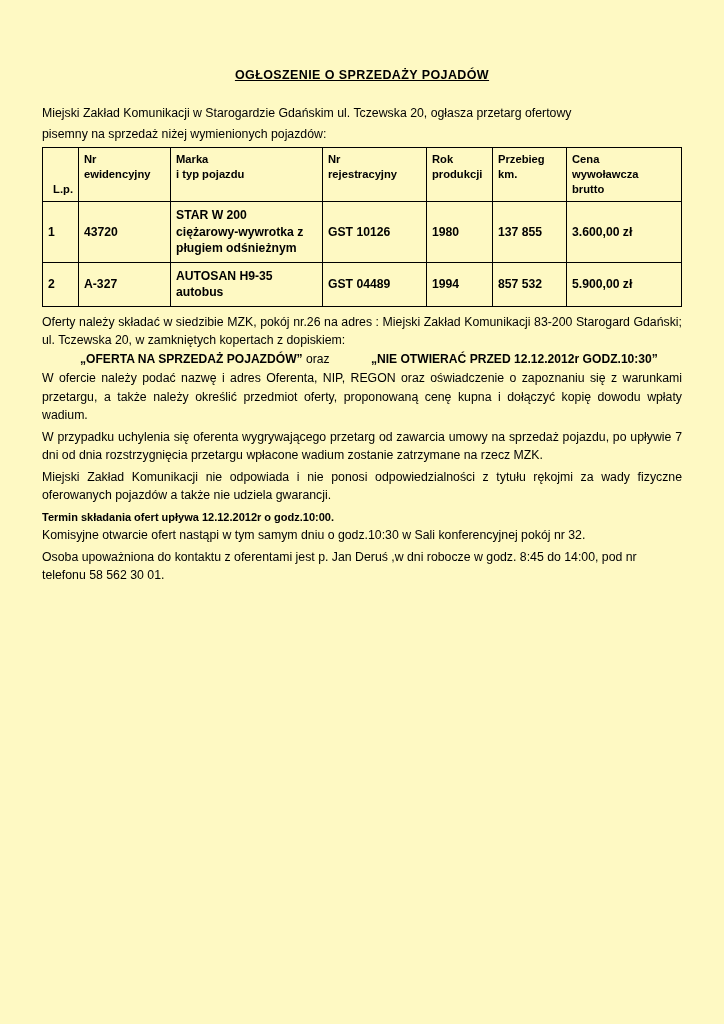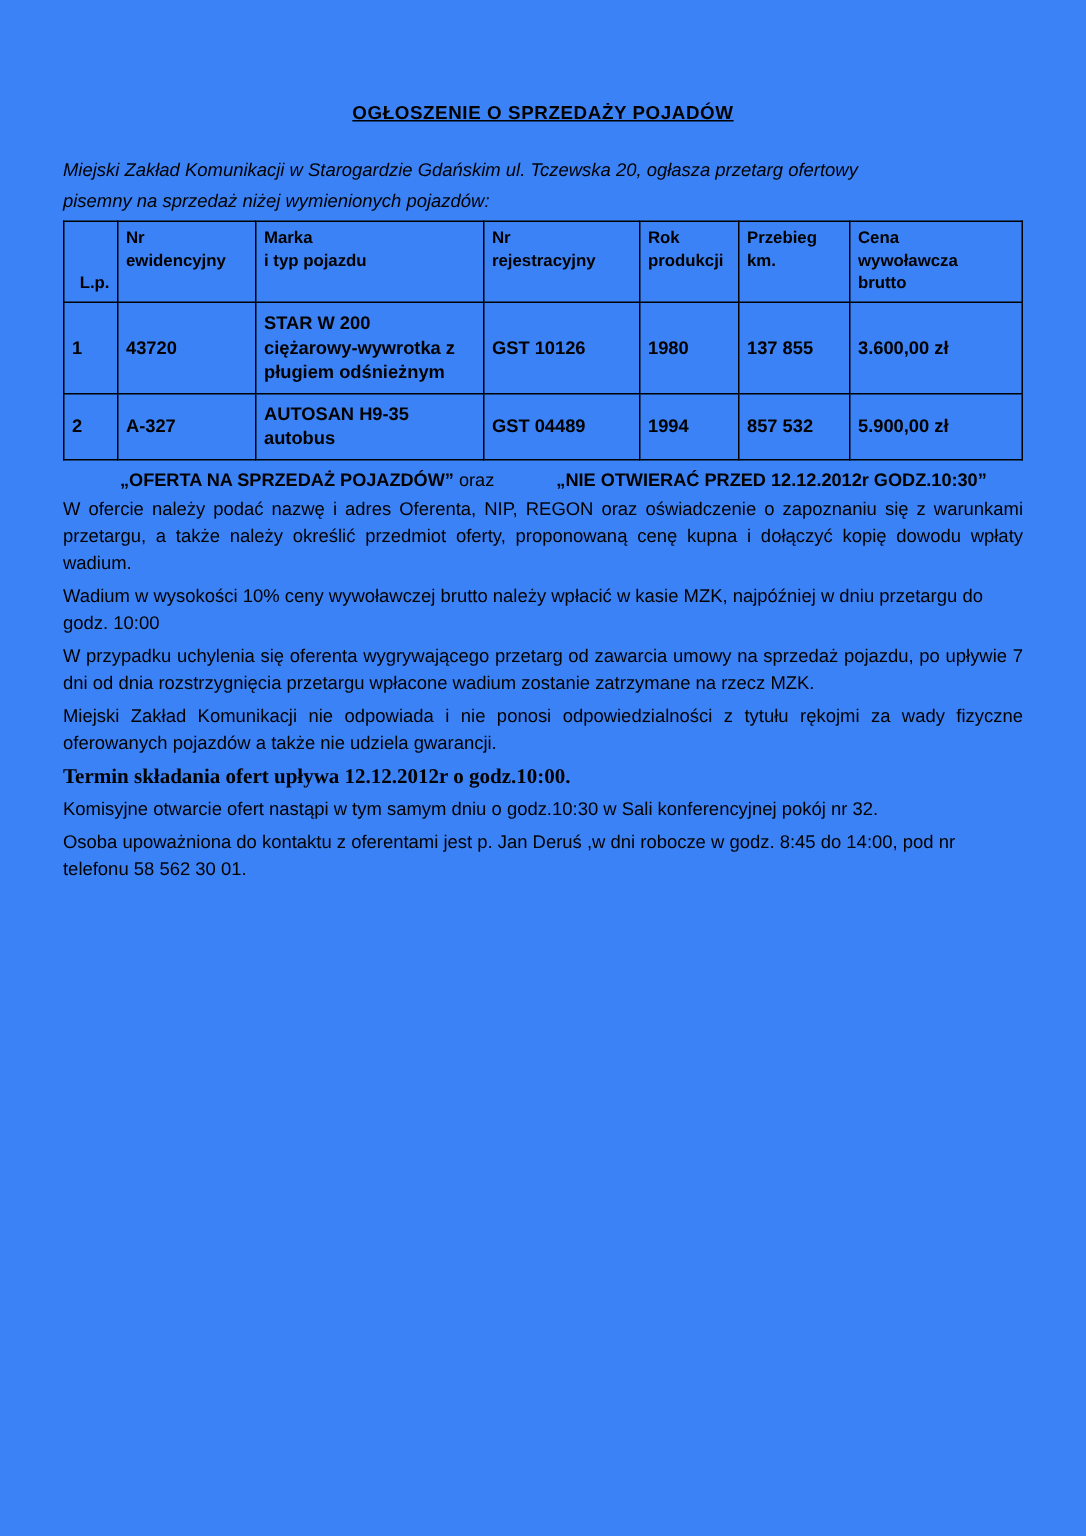--- a/index.html
+++ b/index.html
@@ -11,42 +11,41 @@
     width: 724px;
     height: 1024px;
     font-family: "Liberation Sans", sans-serif;
     color: #000000;
     -webkit-font-smoothing: antialiased;
   }
   .page {
     position: relative;
     width: 724px;
     height: 1024px;
-    background: #3b82f6;
+    background: #fef9c3;
     box-sizing: border-box;
     padding: 68px 42px 0 42px;
   }
   .doc-title {
     text-align: center;
     font-size: 12.5px;
     font-weight: bold;
     text-decoration: underline;
     letter-spacing: 0.4px;
     margin: 0 0 22px 0;
   }
   p.para {
     font-size: 12.3px;
     line-height: 1.5;
     margin: 0 0 3px 0;
     text-align: justify;
   }
   p.para.nojust { text-align: left; }
   .intro {
     margin-bottom: 0;
-    font-style: italic;
   }
   table.vehicles {
     width: 100%;
     border-collapse: collapse;
     margin: 0 0 6px 0;
     table-layout: fixed;
   }
   table.vehicles th,
   table.vehicles td {
     border: 1px solid #000000;
@@ -80,24 +79,23 @@
   .col-cena { width: auto; }
   .b { font-weight: bold; }
   .quoted-line {
     font-size: 12.1px;
     margin: 2px 0 3px 0;
   }
   .quoted-line .b { font-weight: bold; margin-left: 38px; }
   .tail-line { margin-bottom: 2px; }
   .strongline {
     font-weight: bold;
-    font-size: 14px;
+    font-size: 11px;
     margin-top: 7px;
     margin-bottom: 3px;
-    font-family: Liberation Serif, serif;
   }
 </style>
 </head>
 <body>
 
 <div class="page">
 
   <h1 class="doc-title">OGŁOSZENIE  O  SPRZEDAŻY  POJADÓW</h1>
 
   <div class="intro">
@@ -152,27 +150,27 @@
 autobus</td>
         <td class="mid">GST 04489</td>
         <td class="mid">1994</td>
         <td class="mid">857 532</td>
         <td class="mid">5.900,00 zł</td>
       </tr>
     </tbody>
   </table>
 
   <div class="body-text">
+    <p class="para">Oferty  należy  składać    w siedzibie MZK,  pokój nr.26 na adres :  Miejski Zakład Komunikacji    83-200 Starogard Gdański; ul. Tczewska 20, w zamkniętych kopertach  z dopiskiem:</p>
 
     <p class="quoted-line">
       <span class="b">„OFERTA NA SPRZEDAŻ POJAZDÓW”</span><span> oraz </span><span class="b">„NIE OTWIERAĆ PRZED 12.12.2012r GODZ.10:30”</span>
     </p>
 
     <p class="para"> W ofercie należy podać nazwę i adres Oferenta, NIP, REGON oraz oświadczenie o zapoznaniu się z warunkami przetargu, a także należy określić przedmiot oferty, proponowaną cenę kupna  i dołączyć kopię dowodu wpłaty wadium.</p>
-    <p class="para nojust">Wadium w wysokości 10% ceny wywoławczej brutto należy wpłacić w kasie MZK, najpóźniej w dniu przetargu do godz. 10:00</p>
     <p class="para">W przypadku uchylenia się oferenta wygrywającego przetarg od zawarcia umowy na sprzedaż pojazdu, po upływie 7 dni od dnia rozstrzygnięcia przetargu wpłacone wadium zostanie zatrzymane na rzecz MZK.</p>
     <p class="para">Miejski Zakład Komunikacji   nie odpowiada   i nie ponosi odpowiedzialności z tytułu rękojmi za wady fizyczne oferowanych pojazdów a także nie udziela gwarancji.</p>
 
     <p class="strongline">Termin składania ofert upływa 12.12.2012r o godz.10:00.</p>
 
     <p class="para nojust tail-line">Komisyjne otwarcie ofert nastąpi w tym samym dniu o godz.10:30 w Sali konferencyjnej pokój nr 32.</p>
     <p class="para nojust tail-line">Osoba upoważniona do kontaktu z oferentami jest p. Jan Deruś ,w dni robocze w godz. 8:45 do 14:00, pod nr telefonu  58 562 30 01.</p>
   </div>
 
 </div>

